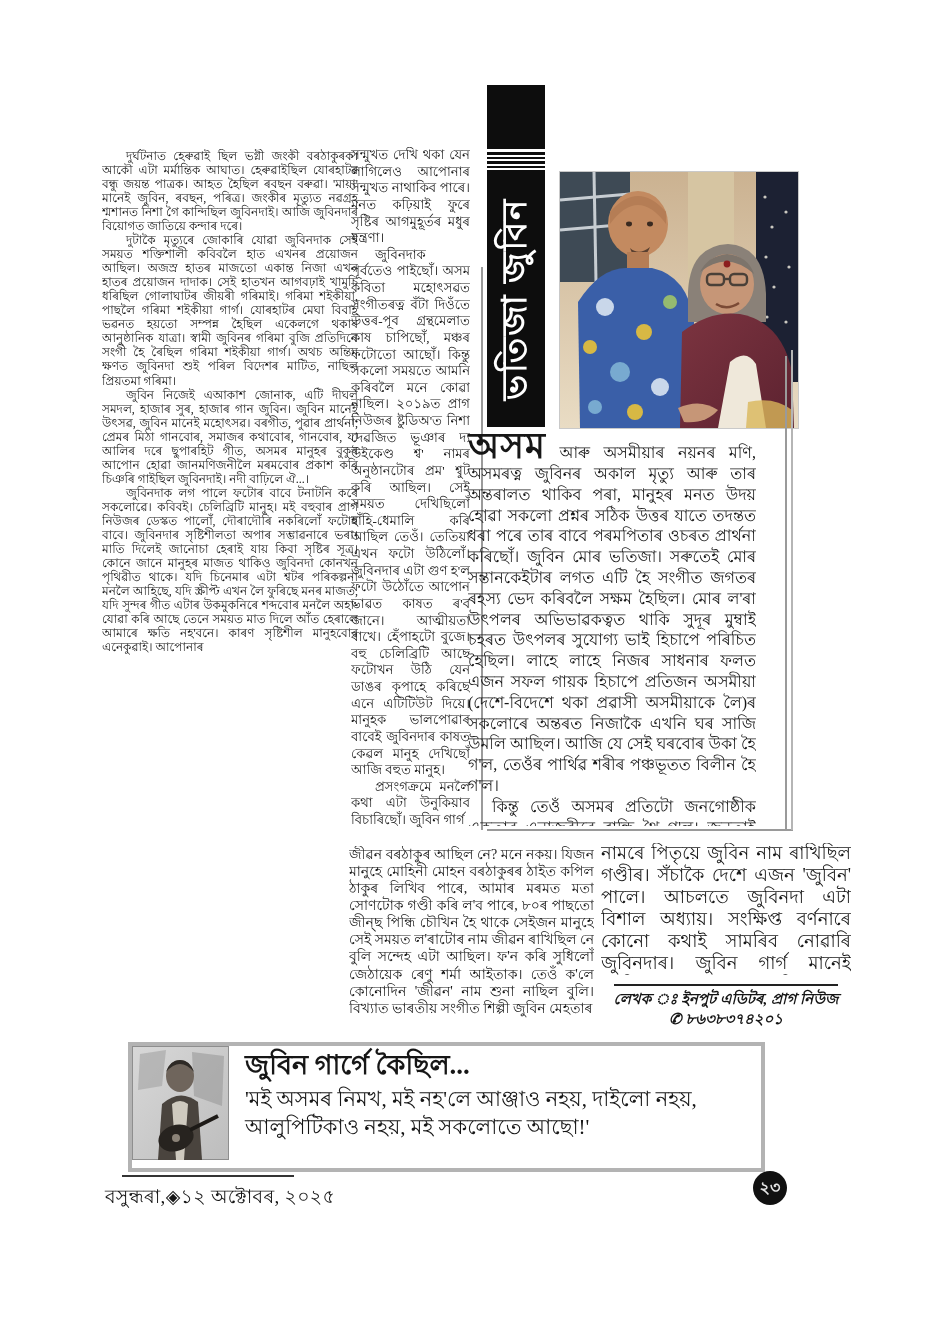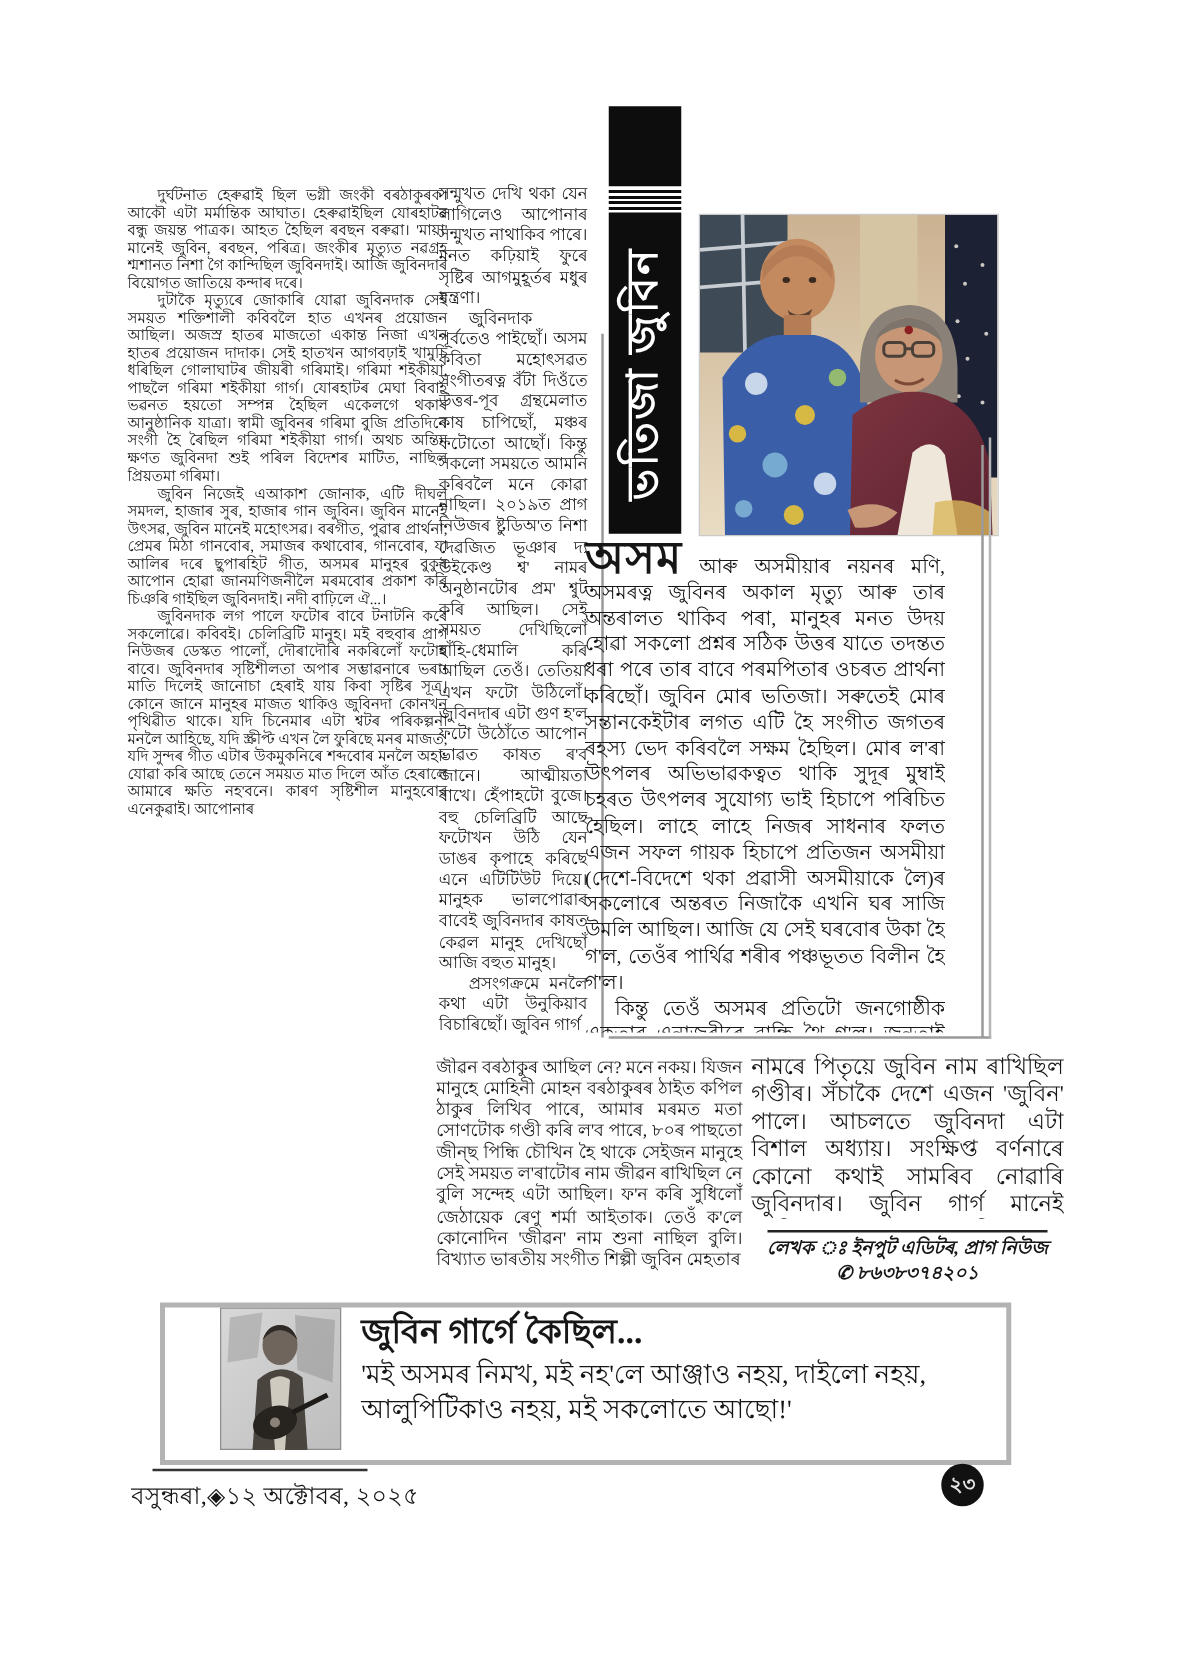--- a/index.html
+++ b/index.html
@@ -37,21 +37,21 @@
   #leftrule{left:481px;top:267px;width:2px;height:563px;background:#9a9a9a;}
   #boxbottom{left:487px;top:829px;width:306px;height:2px;background:#9a9a9a;}
   #boxright1{left:785px;top:356px;width:2px;height:474px;background:#9a9a9a;}
   #boxright2{left:791px;top:350px;width:2px;height:480px;background:#b5b5b5;}
   
   #tribute{left:468px;top:428px;width:288px;height:398px;text-align:justify;font-size:16px;line-height:1.3;overflow:hidden;}
   #tribute p{margin:0;}
   #tribute p.p2{text-indent:24px;}
   #tribute .lead{font-size:36px;font-weight:bold;line-height:1;letter-spacing:1px;}
   
-  #quotebox{left:128px;top:1042px;width:629px;height:122px;border:4px solid #b3b3b3;background:#ffffff;display:flex;padding-left:44px;}
+  #quotebox{left:128px;top:1042px;width:629px;height:122px;border:4px solid #b3b3b3;background:#ffffff;display:flex;}
   #sketch{width:97px;height:114px;flex:0 0 97px;margin-top:0;}
   #quotecontent{flex:1;padding:4px 14px 0 16px;}
   #quotetitle{font-size:27px;font-weight:bold;line-height:1.15;margin:0;}
   #quotetext{font-size:21px;line-height:1.35;margin:4px 0 0 0;}
   
   #footerline{left:122px;top:1175px;width:172px;height:2px;background:#333;}
   #footer{left:105px;top:1182px;font-size:19px;letter-spacing:.3px;}
   #pagenum{left:753px;top:1171px;width:34px;height:34px;border-radius:50%;background:#111;
     color:#e5e5e5;display:flex;align-items:center;justify-content:center;font-size:16px;font-weight:bold;}
 </style>

